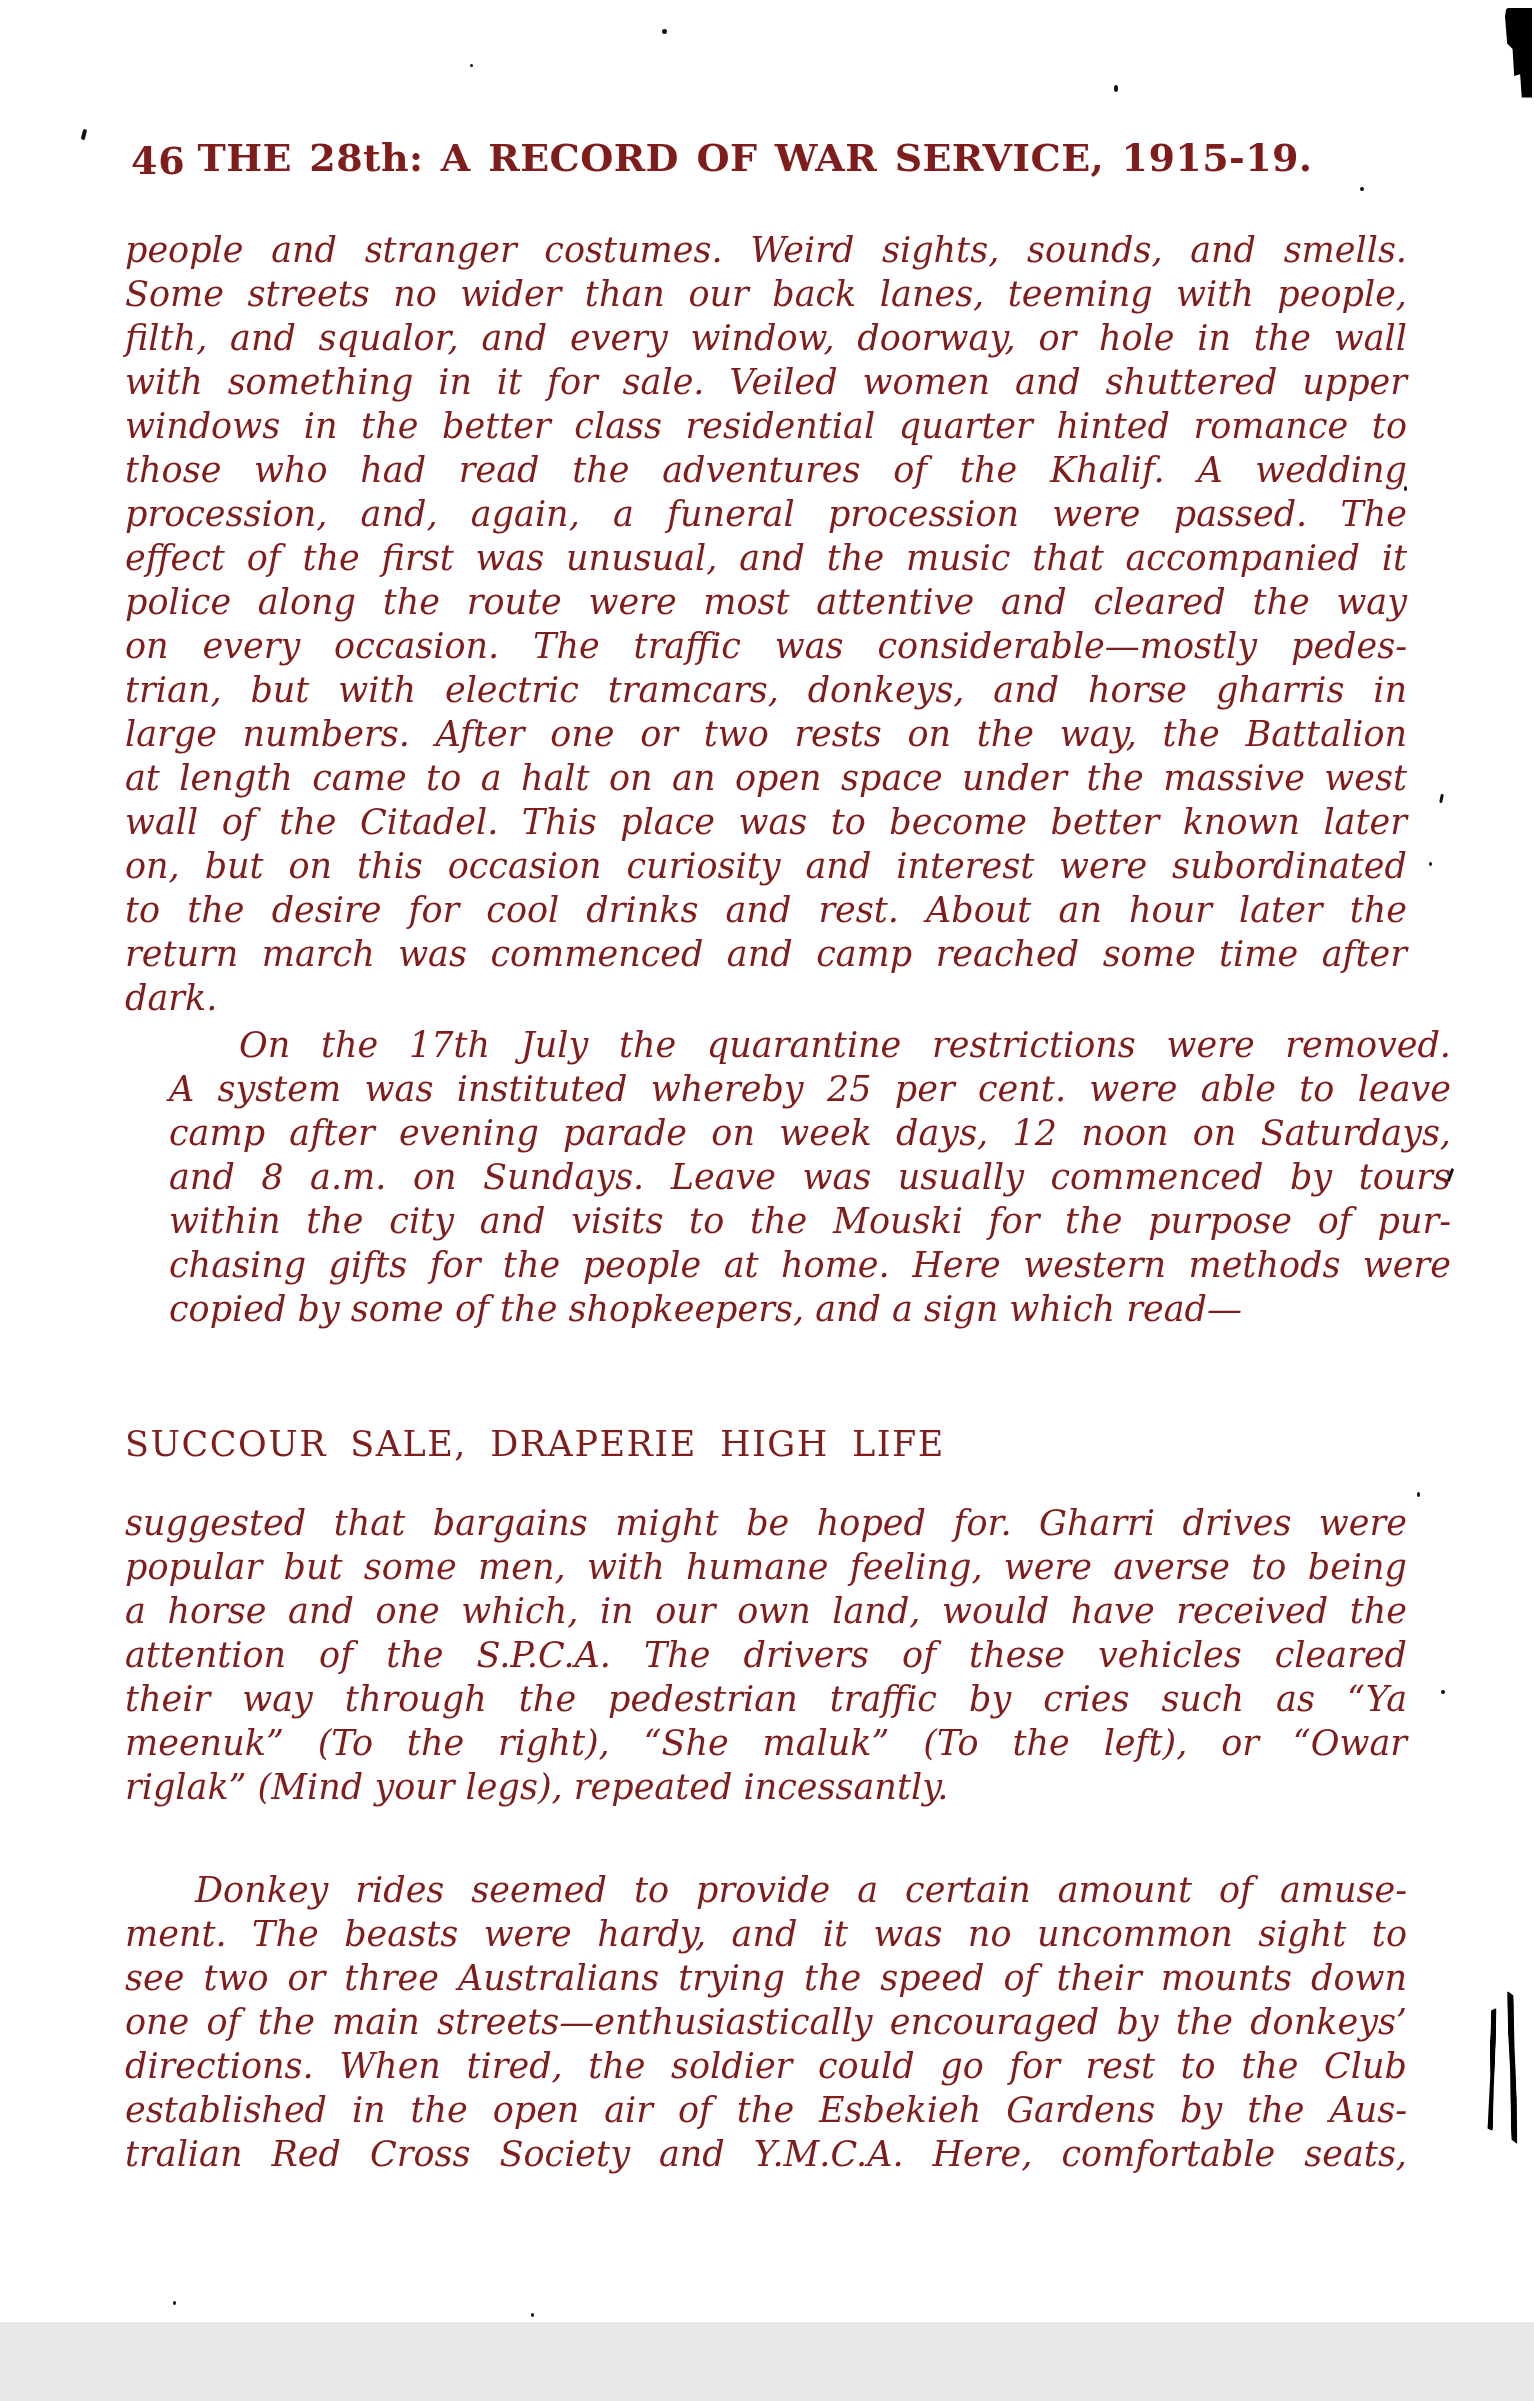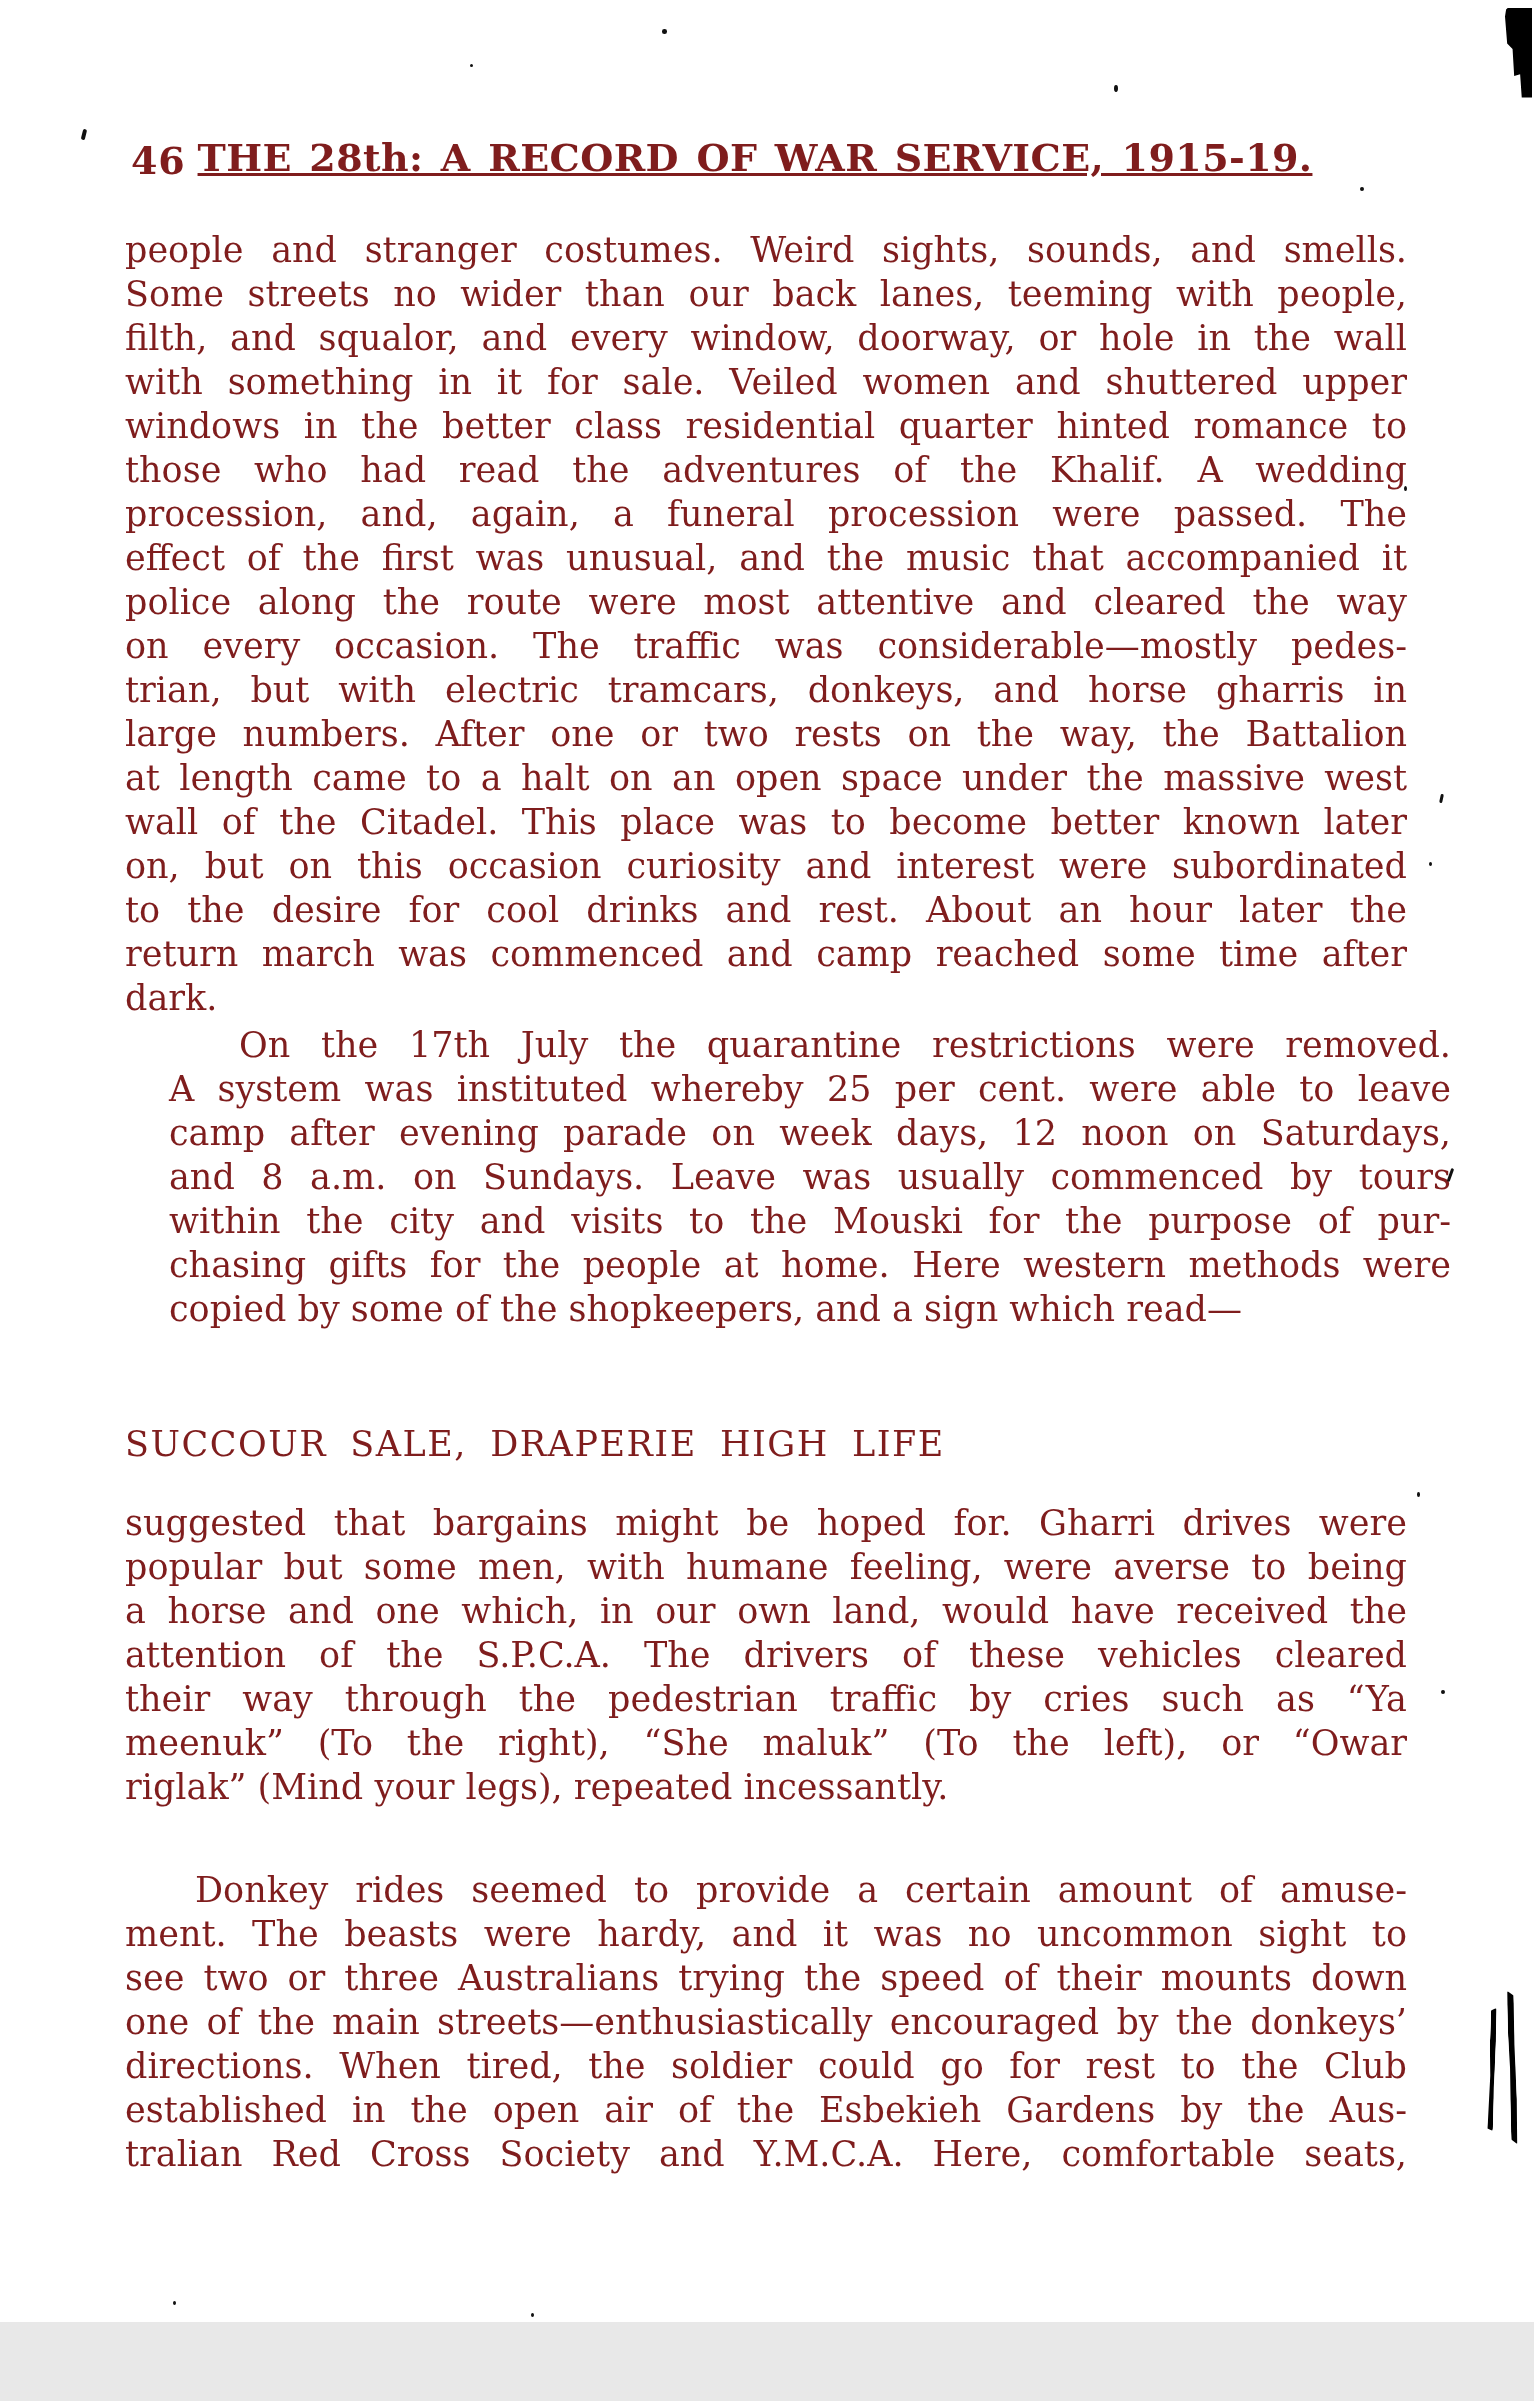--- a/index.html
+++ b/index.html
@@ -40,26 +40,26 @@
   }
   .header-title {
     text-align: center;
     padding-left: 46px;
     padding-right: 68px;
     font-size: 38px;
     font-weight: 700;
     letter-spacing: 0.4px;
     word-spacing: 3.8px;
     white-space: nowrap;
-    text-decoration: underline;
   }
   .para {
     position: absolute;
     left: 0;
     width: 100%;
+    font-style: italic;
   }
   .para-1 { top: 228px; }
   .para-2 { top: 1023px; margin-left: 44px; }
   .para-3 { top: 1501px; }
   .para-4 { top: 1868px; }
   .line {
     font-size: 35px;
     line-height: 44px;
     height: 44px;
     text-align: justify;

